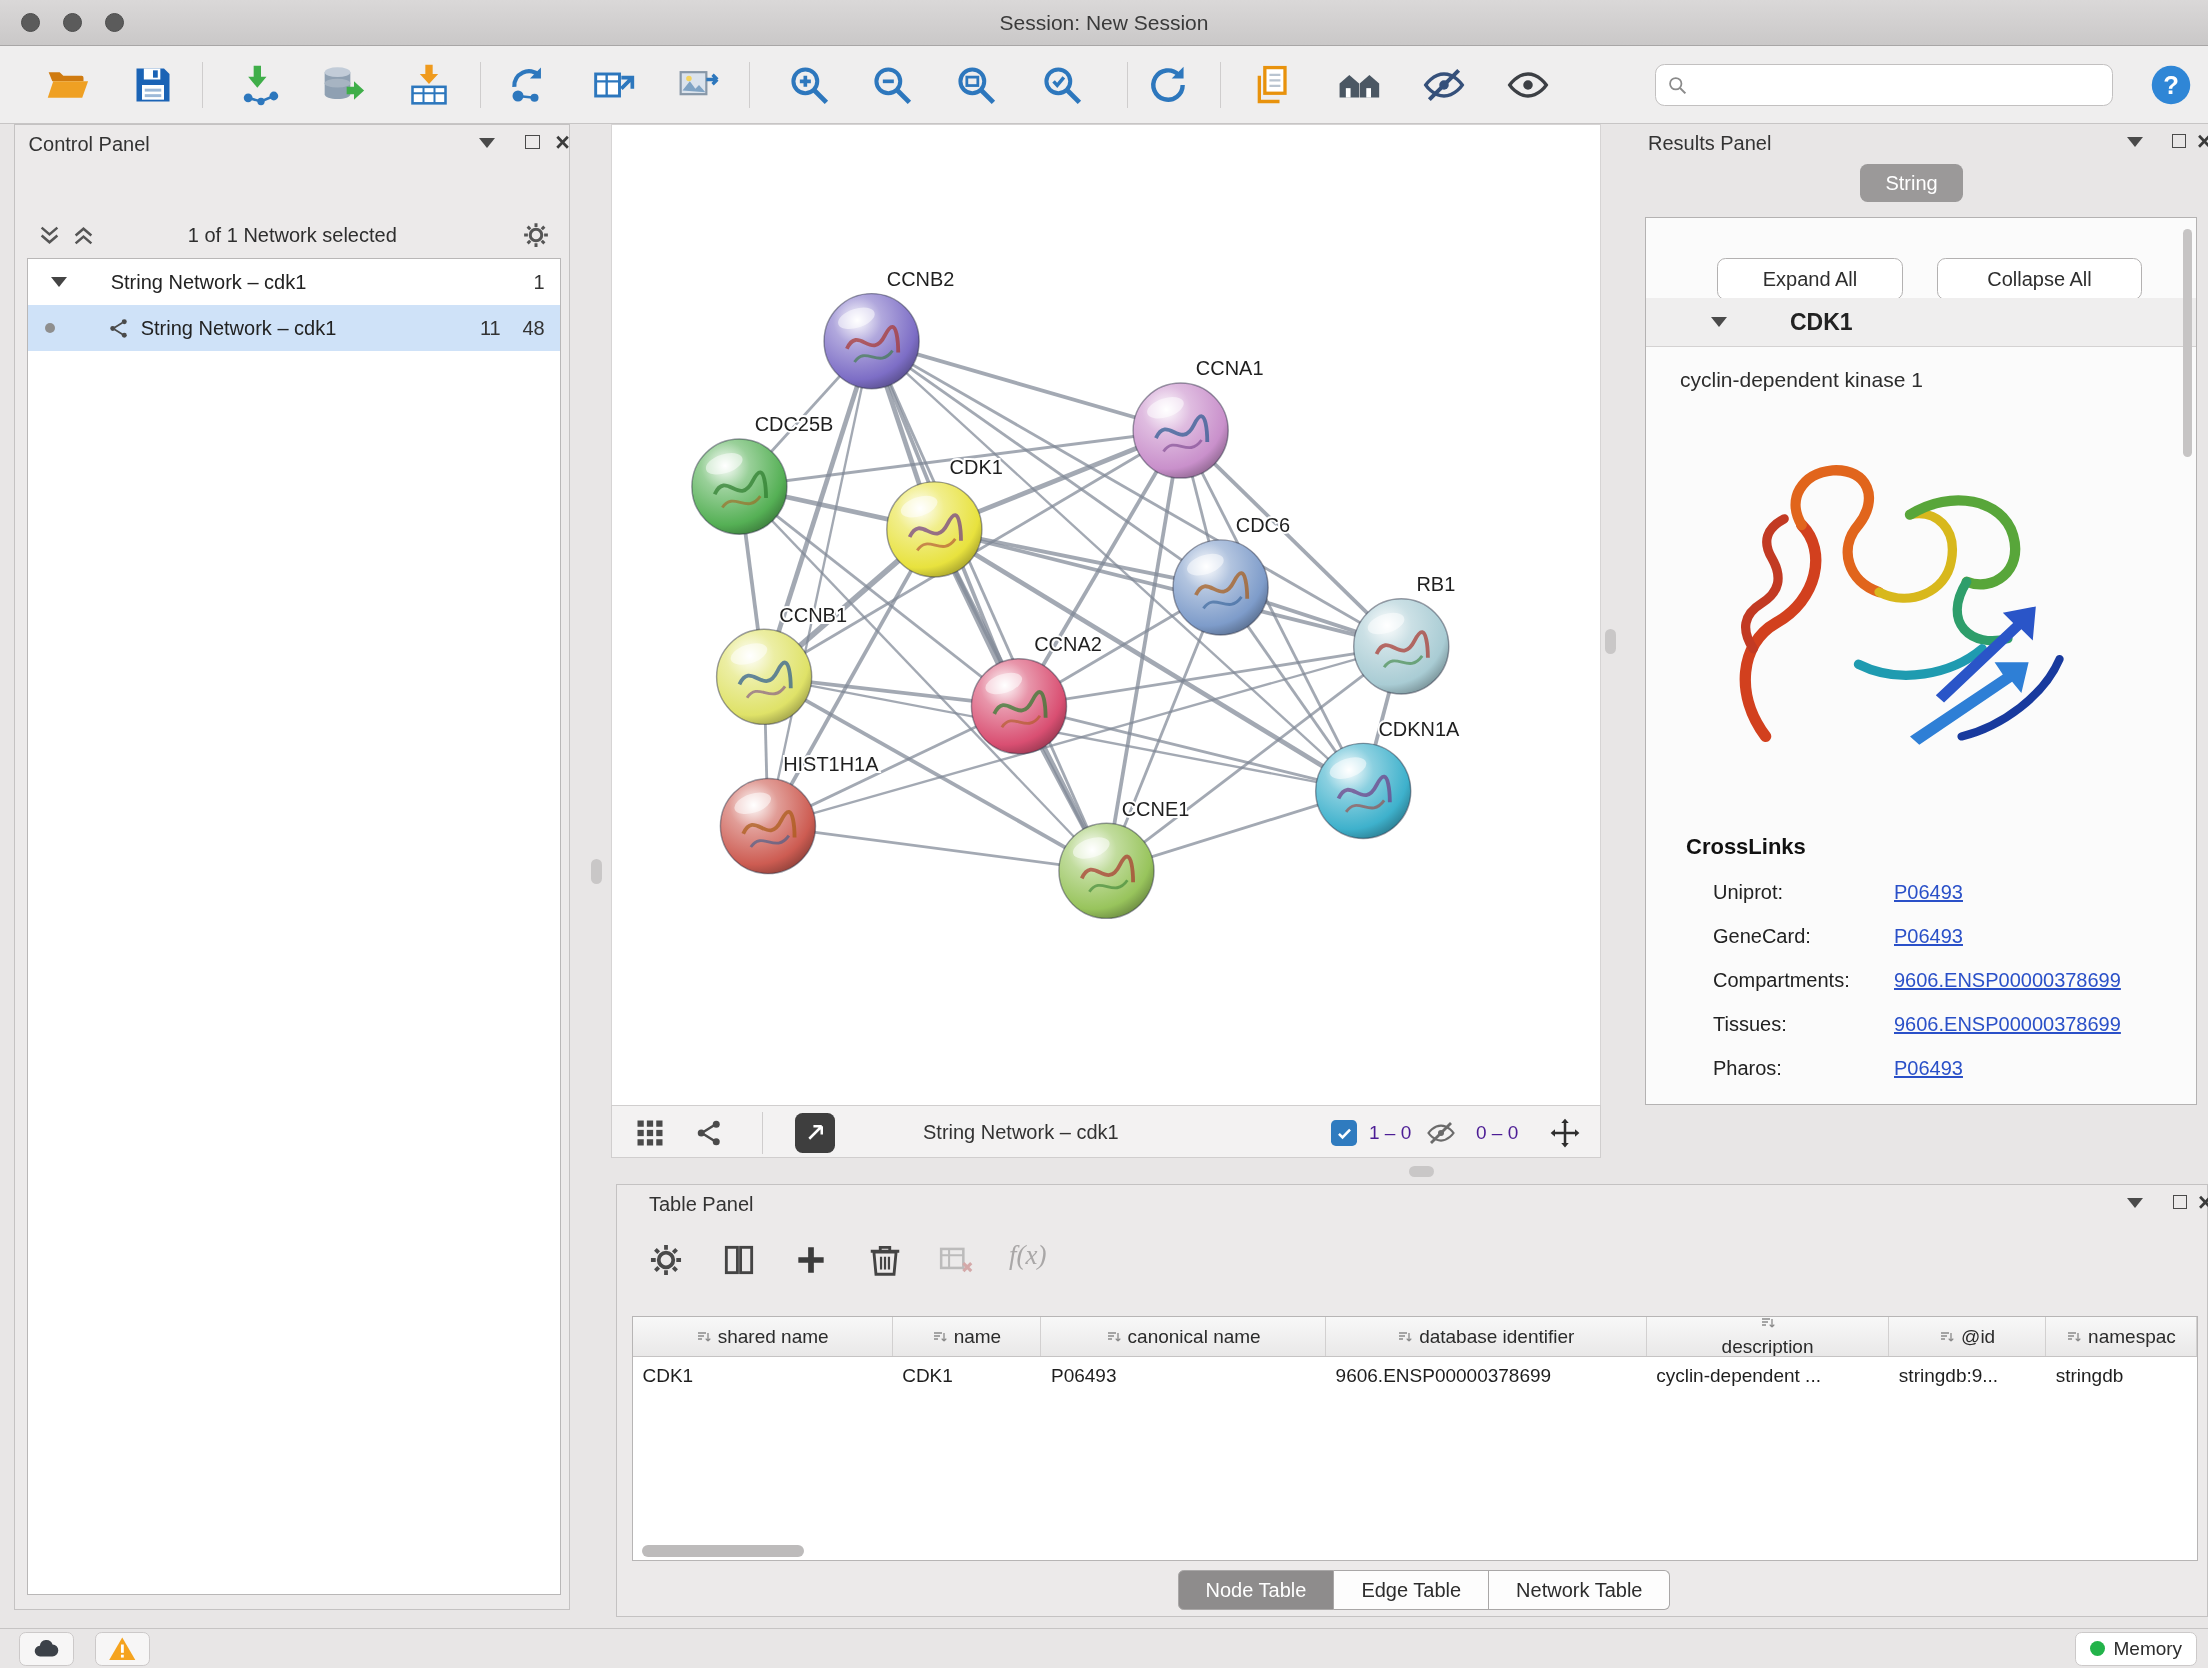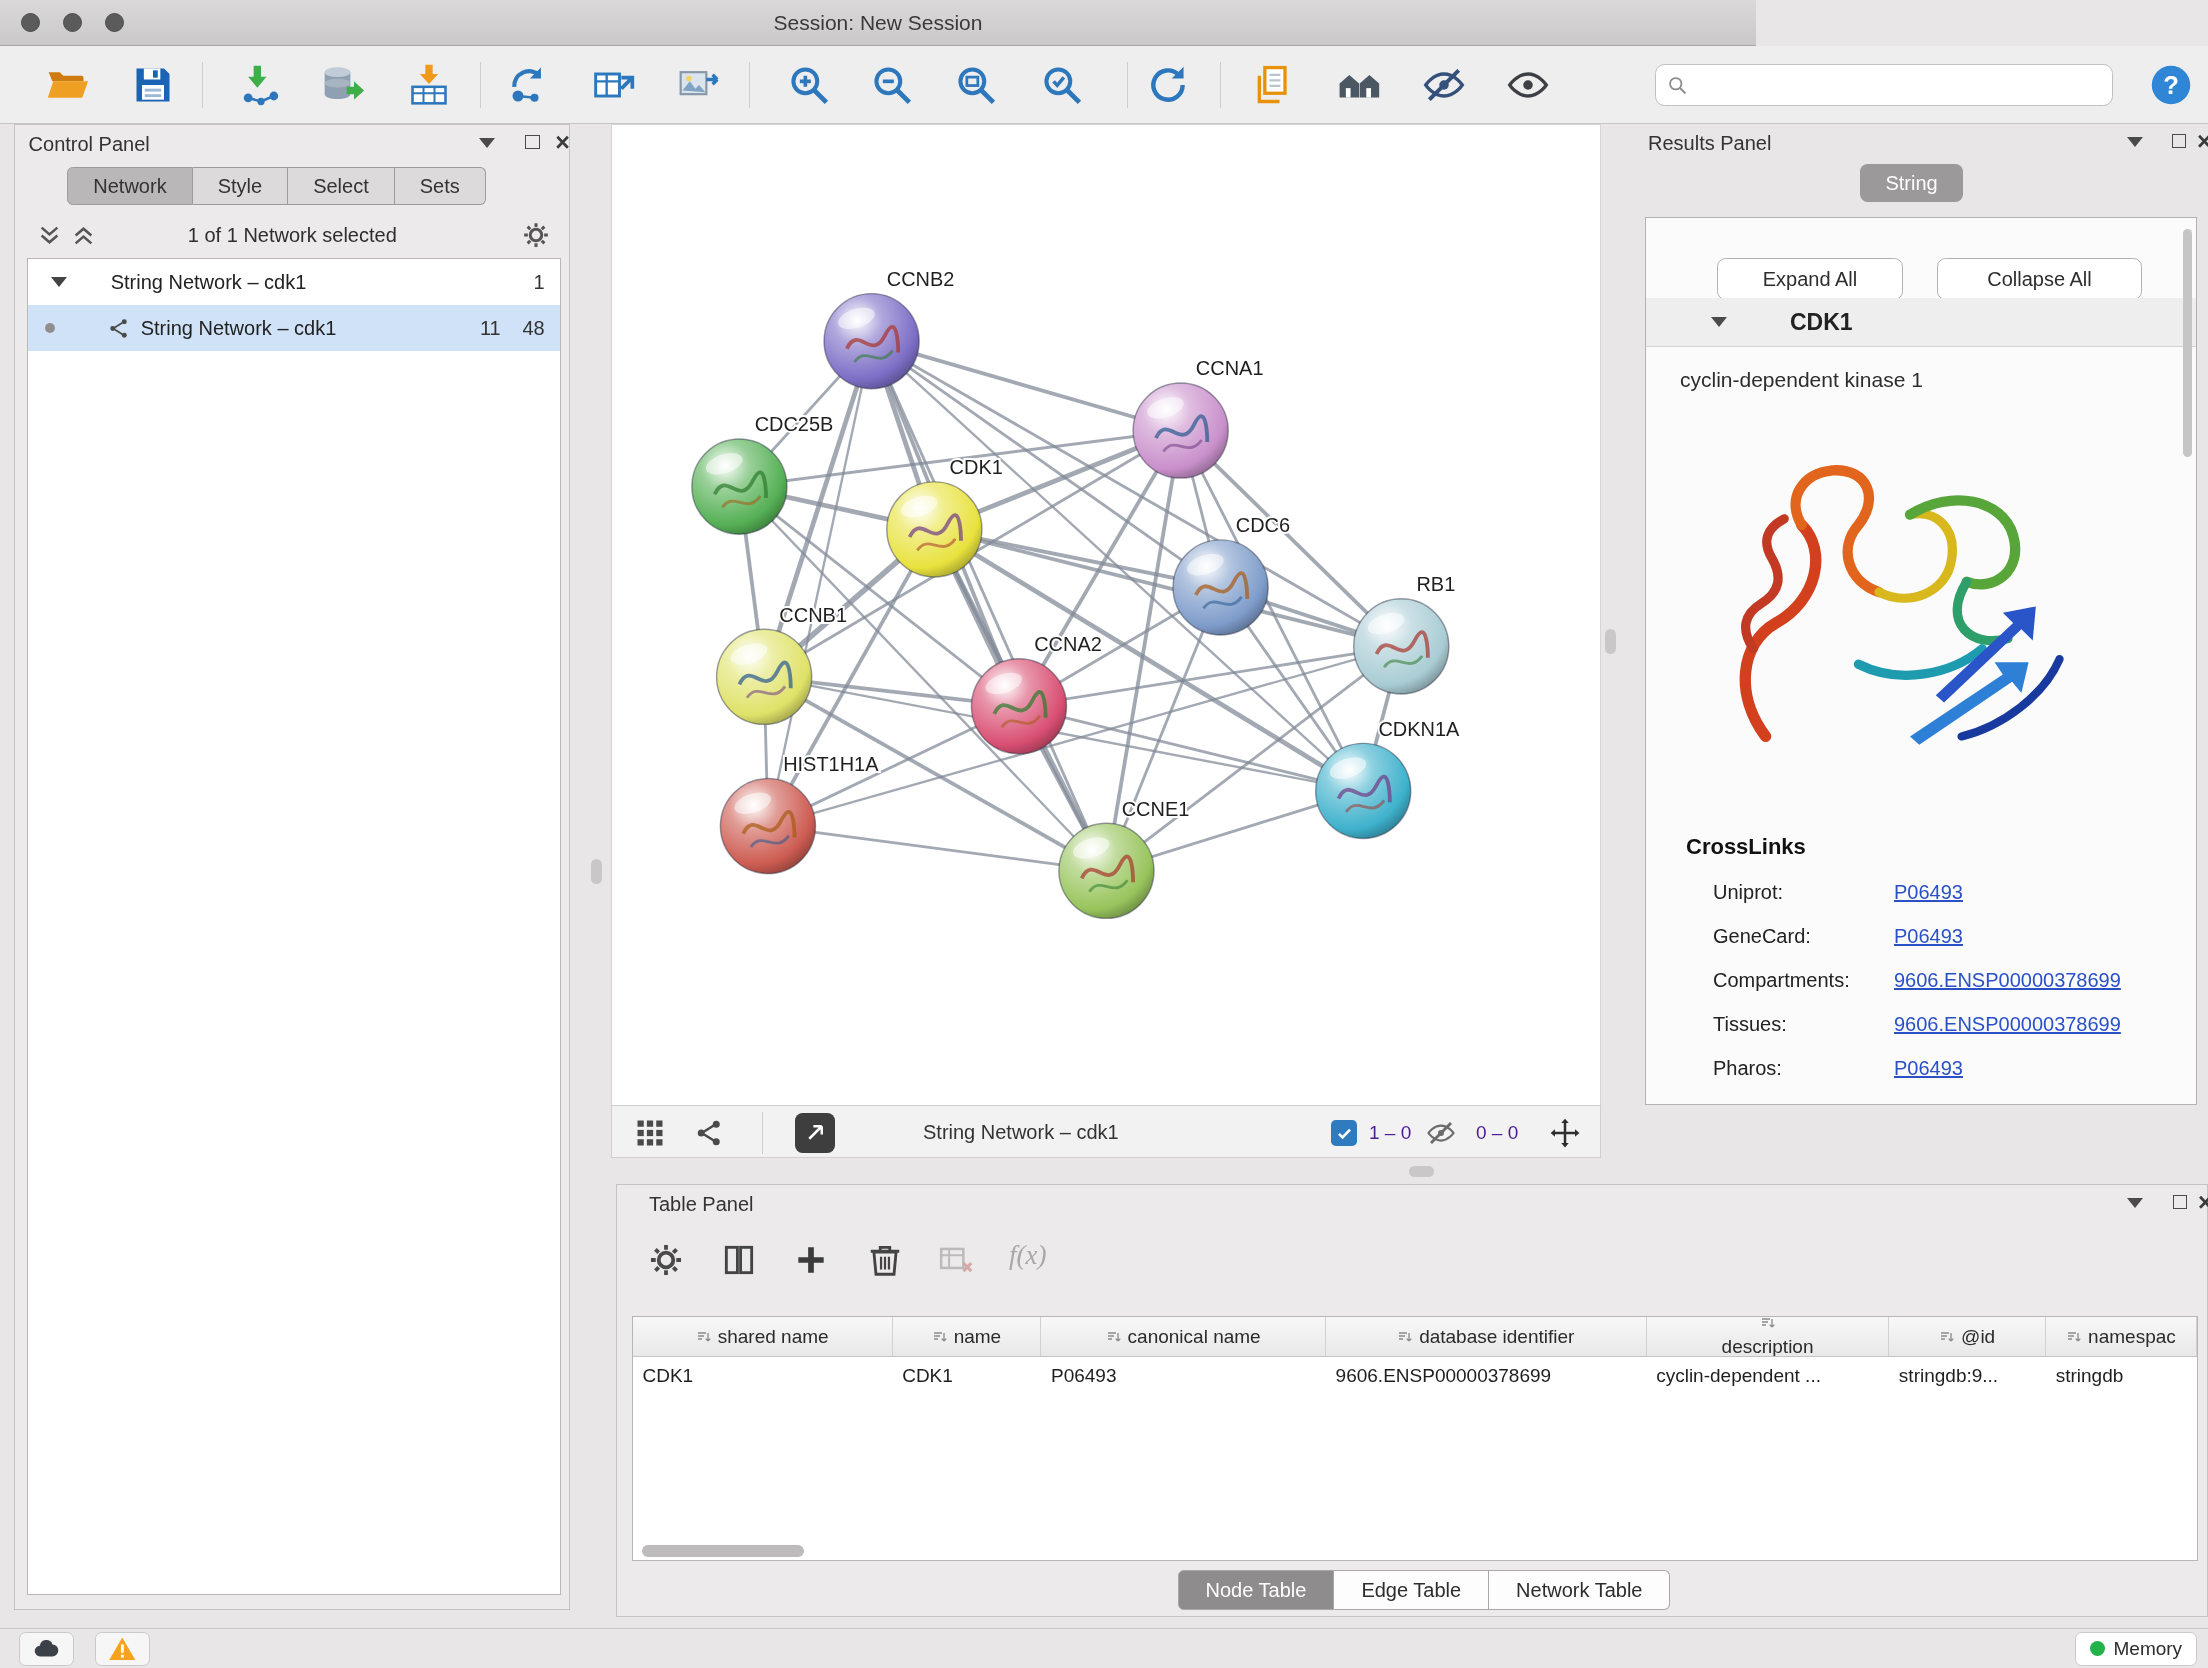--- a/index.html
+++ b/index.html
@@ -2,21 +2,21 @@
 <html style="font-size:15px"><head>
 <meta charset="utf-8">
 <style>
   html,body{margin:0;padding:0;background:#e8e6e6;}
   *{box-sizing:border-box;}
   .app{position:relative;width:2208px;height:1668px;background:#e8e6e6;
        font-family:"Liberation Sans",sans-serif;color:#2c2c2c;overflow:hidden;}
   .abs{position:absolute;}
 
   
-  .titlebar{left:0;top:0;width:1756px;height:46px;
+  .titlebar{left:0;top:0;width:2208px;height:46px;
     background:linear-gradient(#dad8d8,#cac8c8);border-bottom:1px solid #a8a6a6;}
   .traffic{top:13.3px;width:19px;height:19px;border-radius:50%;background:#5b5b5b;border:1px solid #4c4c4c;}
   .win-title{left:0;top:0;width:100%;height:46px;line-height:46px;text-align:center;
     font-size:21px;color:#3a3a3a;}
 
   
   .main-toolbar{left:0;top:46px;width:2208px;height:78px;background:#efeeee;border-bottom:1px solid #c7c5c5;}
   .tbi{top:12.4px;width:53px;height:53px;display:flex;align-items:center;justify-content:center;cursor:pointer;}
   .tbi svg{width:44px;height:44px;}
   .tsep{top:16px;width:1px;height:46px;background:#cfcdcd;}
@@ -265,26 +265,20 @@
         </svg>
     </div>
   </div>
 
   <div class="abs control-panel">
     <div class="abs phead-title" style="left:13.3px;top:7.6px">Control Panel</div>
     <div class="abs tri-down" style="left:464px;top:13.3px"></div>
     <div class="abs sq" style="left:510px;top:9.5px"></div>
     <div class="abs xg" style="left:540px;top:7.6px">×</div>
 
-    <div class="abs ctabs">
-        <div class="ctab sel">Network</div>
-        <div class="ctab">Style</div>
-        <div class="ctab">Select</div>
-        <div class="ctab">Sets</div>
-      </div>
 
     <div class="abs sel-toolbar">
       <svg class="abs" style="left:21px;top:5.7px" width="27" height="27" viewBox="0 0 24 24">
           <path d="M5 5l7 6 7-6M5 12l7 6 7-6" fill="none" stroke="#555" stroke-width="2.2"></path>
         </svg>
       <svg class="abs" style="left:55px;top:5.7px" width="27" height="27" viewBox="0 0 24 24">
           <path d="M5 19l7-6 7 6M5 12l7-6 7 6" fill="none" stroke="#555" stroke-width="2.2"></path>
         </svg>
       <div class="abs sel-status" style="left:0;width:100%;text-align:center;top:7.6px">1 of 1 Network selected</div>
       <svg class="abs" style="left:506px;top:3.8px" width="30" height="30" viewBox="0 0 24 24">

